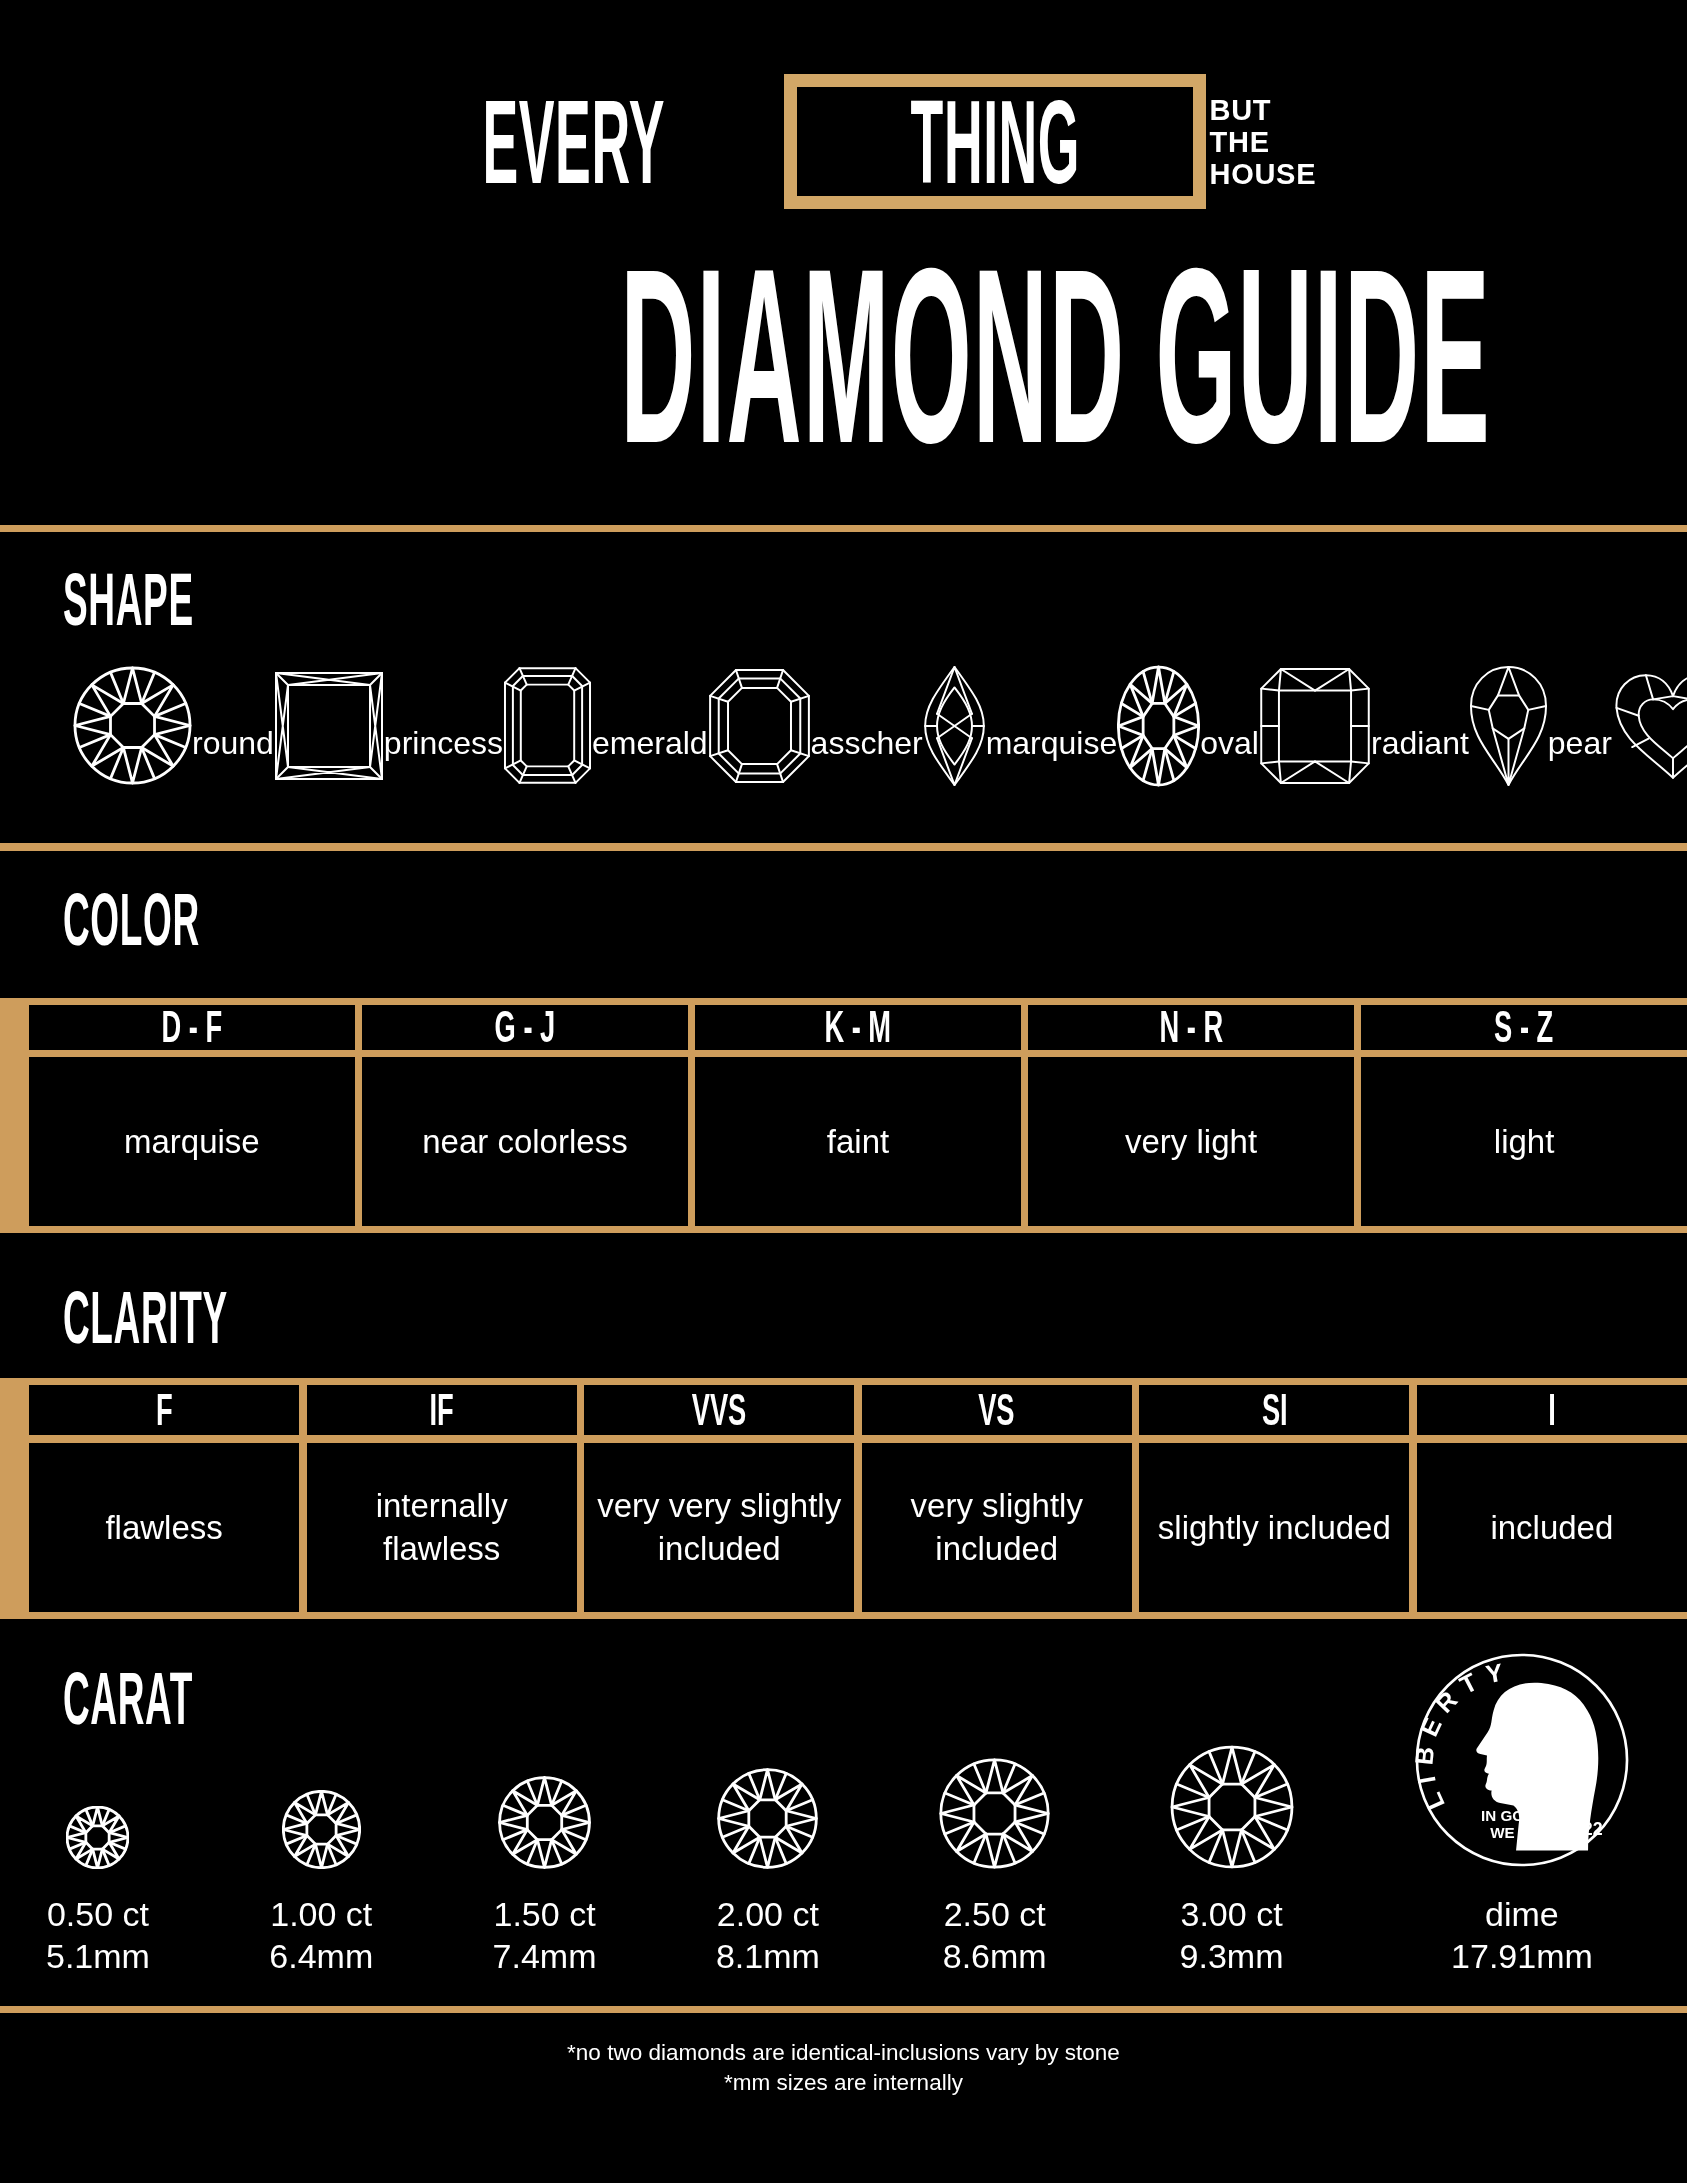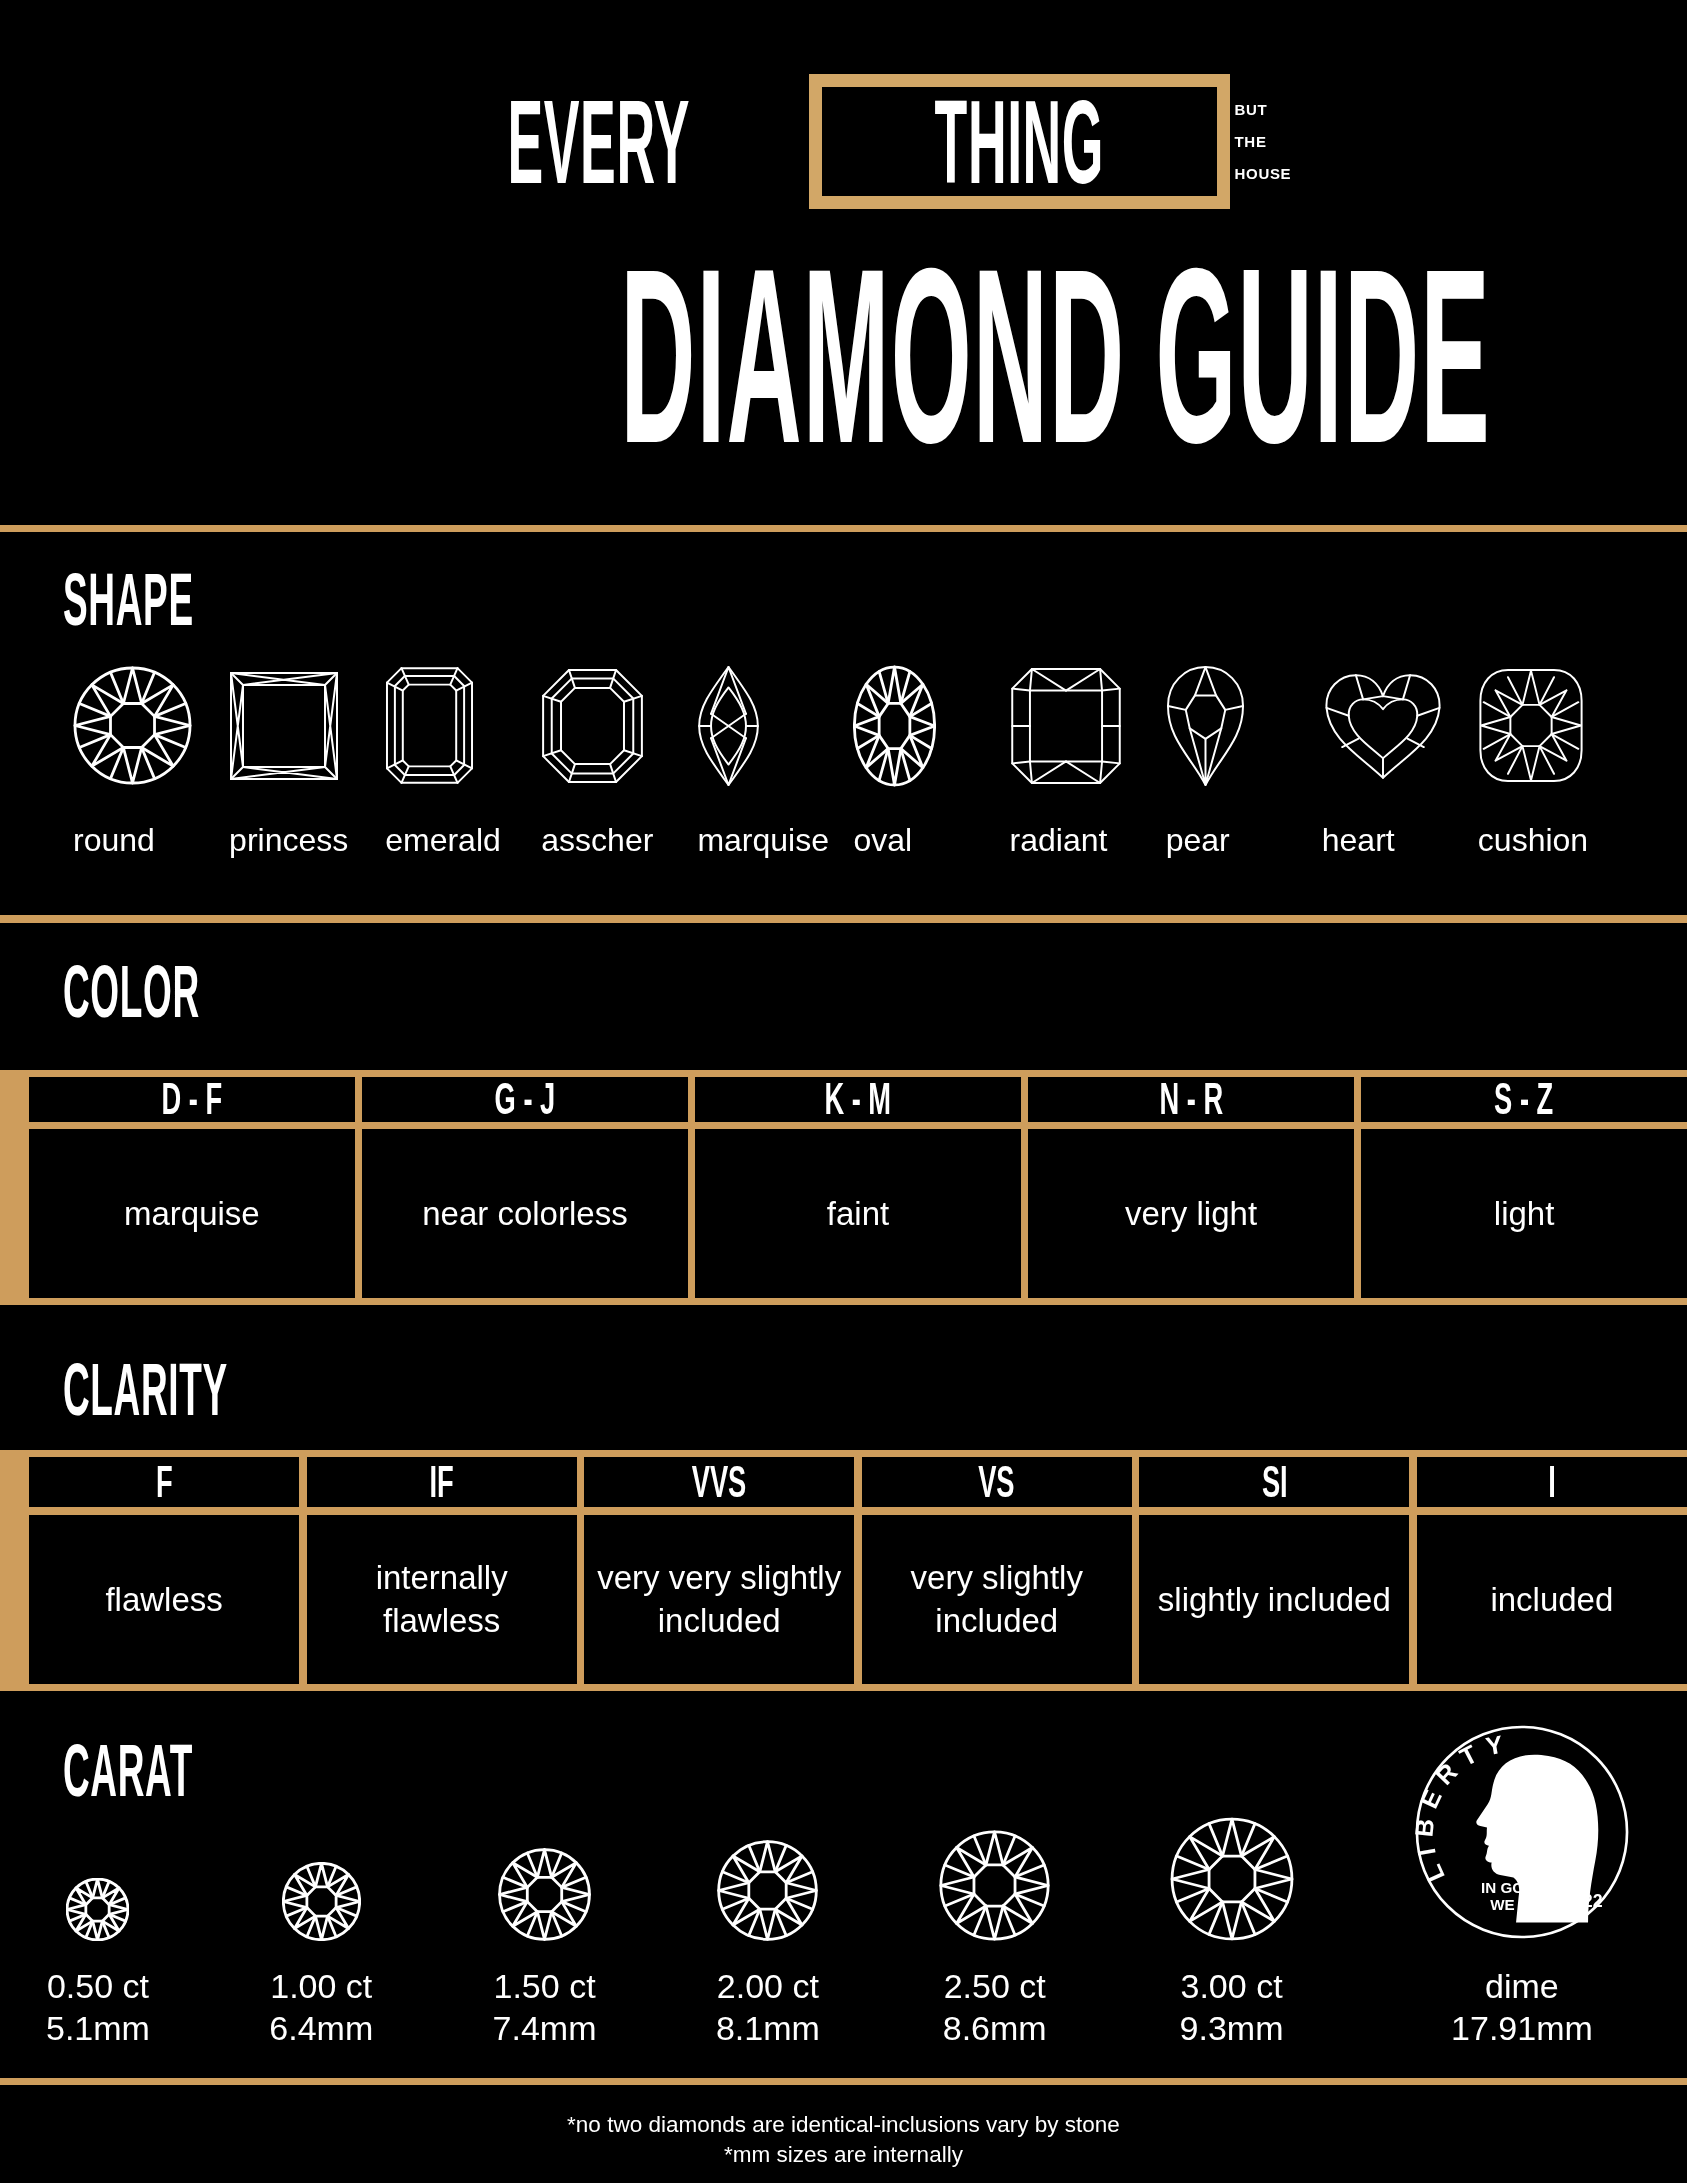--- a/index.html
+++ b/index.html
@@ -6,32 +6,32 @@
   .poster{position:relative;width:1687px;height:2183px;background:#000;color:#fff;
           font-family:"Liberation Sans",sans-serif;overflow:hidden;}
   .cond{display:inline-block;white-space:nowrap;transform:scaleX(var(--sx,.5));transform-origin:center;}
   .cond.left{transform-origin:left center;}
 
   
   .logo-row{margin-top:74px;display:flex;justify-content:center;align-items:center;height:135px;}
   .logo-word{font-size:119px;font-weight:700;letter-spacing:1.3px;line-height:119px;}
   .logo-box{box-sizing:border-box;height:135px;border:13.2px solid #D2A767;display:flex;align-items:center;
             justify-content:center;padding:0 9.3px;margin-left:8px;}
-  .logo-tagline{margin-left:4px;font-size:15px;line-height:32px;font-weight:600;letter-spacing:0.7px;}
+  .logo-tagline{margin-left:4px;font-size:29px;line-height:32px;font-weight:600;letter-spacing:0.7px;}
 
   .title{margin-top:38px;text-align:center;font-size:248px;font-weight:700;line-height:218px;letter-spacing:2.6px;padding-left:19px;}
 
   .divider{height:7.3px;background:#CE9D5C;width:100%;}
   .div1{margin-top:60px;} .div2{margin-top:56px;} .div3{margin-top:29px;}
 
   .heading{margin-top:33px;padding-left:63px;font-size:74px;font-weight:700;line-height:69px;letter-spacing:1.3px;}
 
   
   .shape-row{margin-top:30px;display:flex;padding:0 53px 0 73px;}
-  .shape-slot{flex:1;display:flex;flex-direction:column;align-items:flex-start;}
+  .shape-slot{flex:1;display:flex;flex-direction:row;align-items:center;}
   .icon-box{height:123px;display:flex;align-items:center;justify-content:center;}
   .shape-label{margin-top:34px;font-size:32px;line-height:38px;}
   svg.gem *{fill:none;stroke:#fff;stroke-width:3;stroke-linejoin:round;stroke-linecap:round;}
 
   
   .gtable{display:grid;column-gap:7.3px;row-gap:7.3px;background:#CE9D5C;
           border-top:7.3px solid #CE9D5C;border-bottom:7.3px solid #CE9D5C;padding-left:29px;}
   .color-table{margin-top:44px;grid-template-columns:repeat(5,1fr);grid-template-rows:45px 169px;}
   .clarity-table{margin-top:26.5px;grid-template-columns:repeat(6,1fr);grid-template-rows:50px 169px;}
   .cell{background:#000;display:flex;align-items:center;justify-content:center;text-align:center;}

